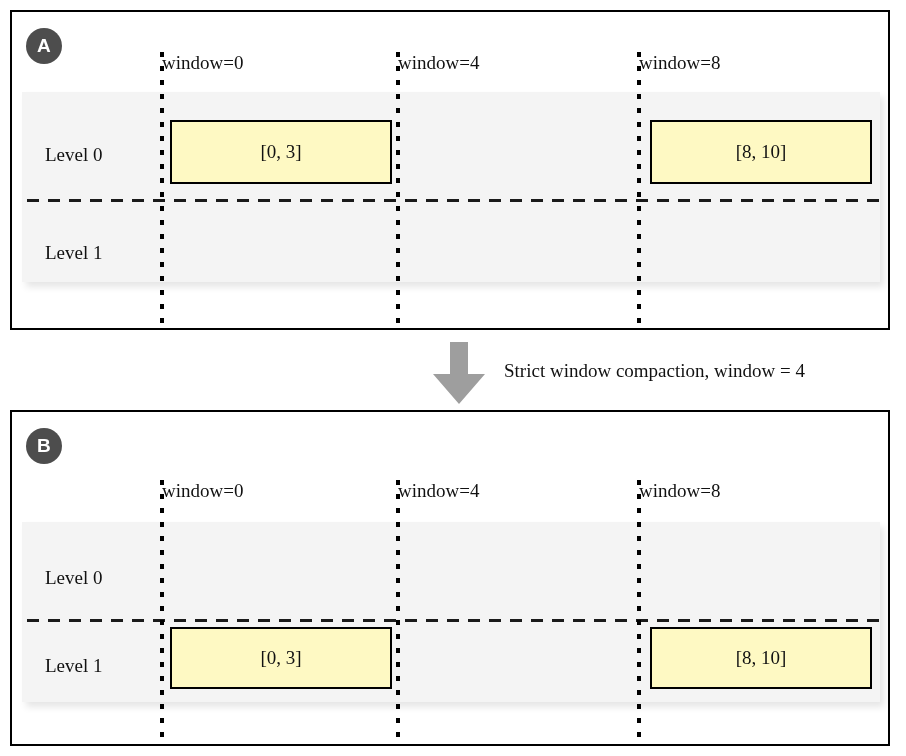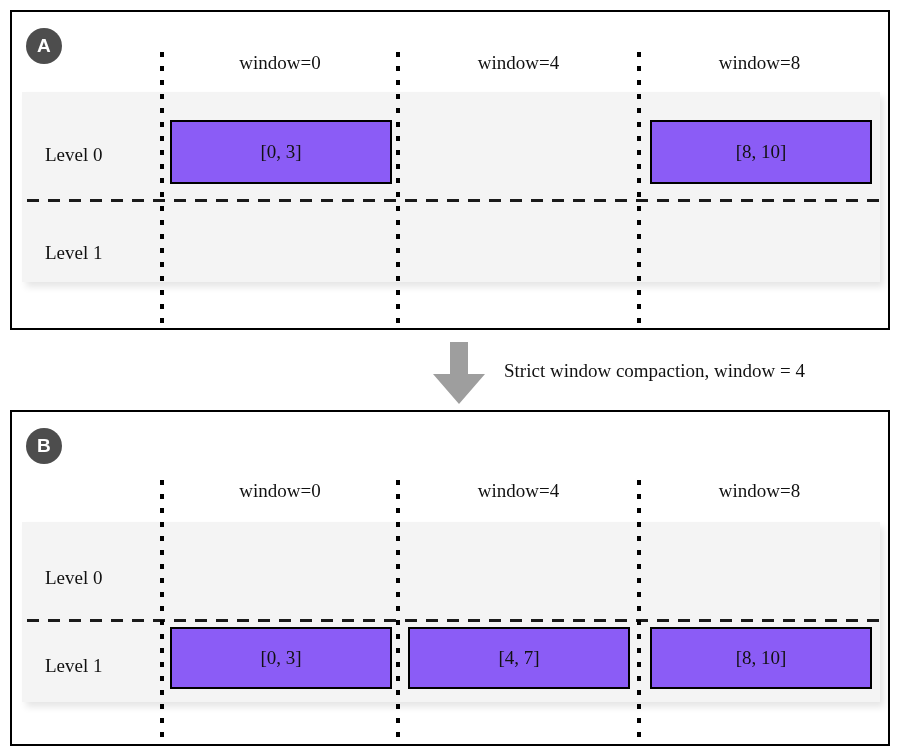--- a/index.html
+++ b/index.html
@@ -75,36 +75,36 @@
         #1a1a1a 0px, #1a1a1a 12px,
         rgba(255,255,255,0) 12px, rgba(255,255,255,0) 21px);
     background-size: 21px 3px;
     background-repeat: repeat-x;
   }
 
   
   .win-label {
     position: absolute;
     font-size: 19px;
-    text-align: center;
+    text-align: left;
     white-space: nowrap;
   }
 
   
   .level-label {
     position: absolute;
     font-size: 19px;
     white-space: nowrap;
   }
 
   
   .interval {
     position: absolute;
     border: 2.5px solid #000000;
-    background: #8b5cf6;
+    background: #fef9c3;
     box-sizing: border-box;
     display: flex;
     align-items: center;
     justify-content: center;
     font-size: 19px;
     white-space: nowrap;
   }
 
   
   #arrow-wrap {
@@ -177,15 +177,14 @@
   <div class="level-label" style="left:33px; top:155px;">Level 0</div>
   <div class="level-label" style="left:33px; top:243px;">Level 1</div>
 
   <div class="hline" style="left:15px; top:207px; width:852px;"></div>
 
   <div class="vline" style="left:148px; top:68px; height:266px;"></div>
   <div class="vline" style="left:384px; top:68px; height:266px;"></div>
   <div class="vline" style="left:625px; top:68px; height:266px;"></div>
 
   <div class="interval" style="left:158px; top:215px; width:222px; height:62px;">[0, 3]</div>
-  <div class="interval" style="left:396px; top:215px; width:222px; height:62px;">[4, 7]</div>
   <div class="interval" style="left:638px; top:215px; width:222px; height:62px;">[8, 10]</div>
 </div>
 
 </body></html>

